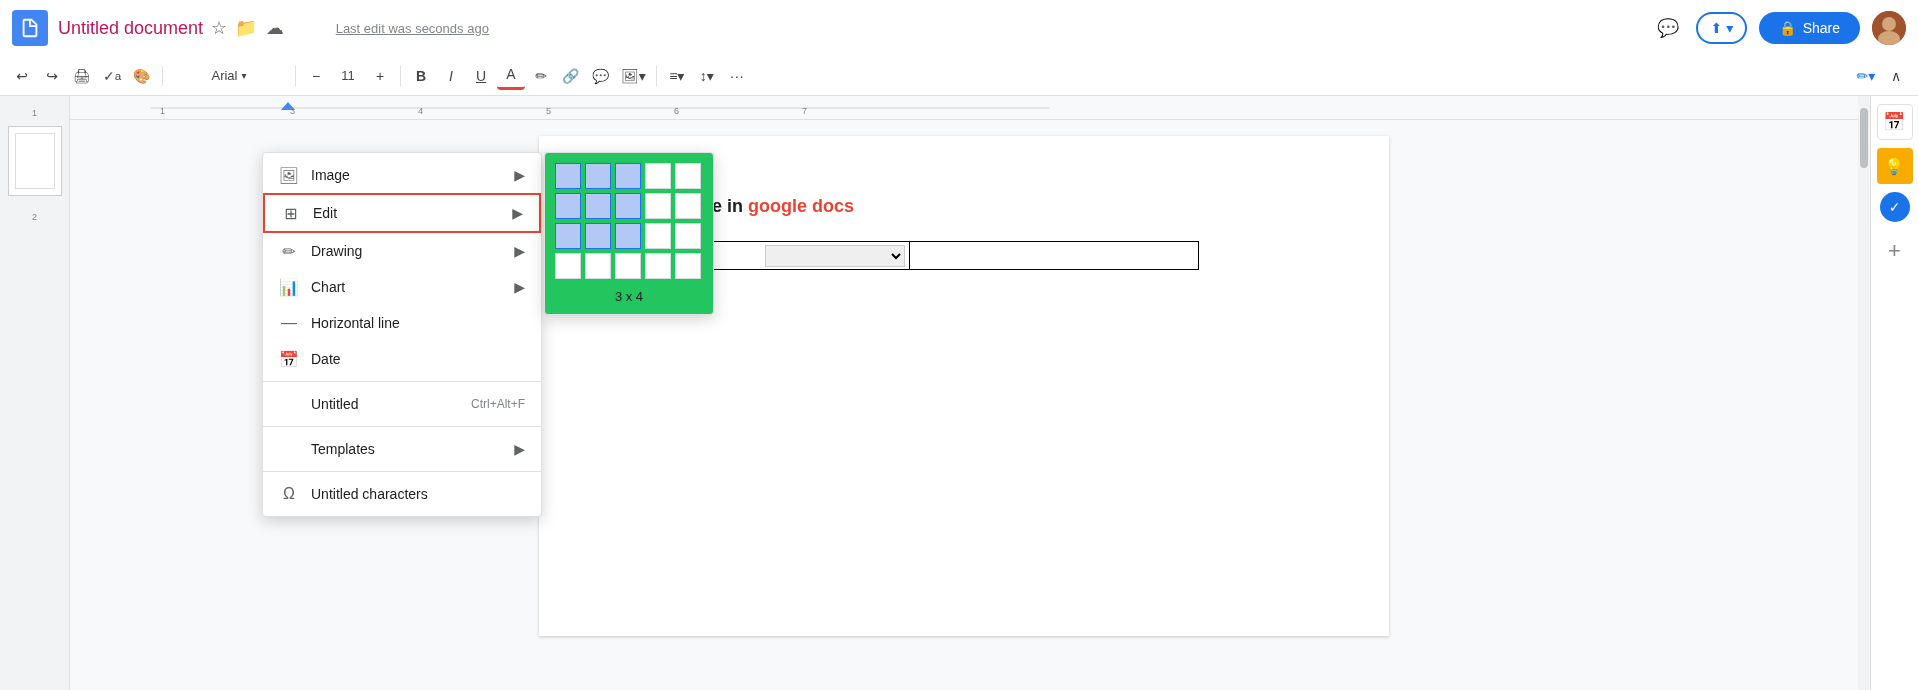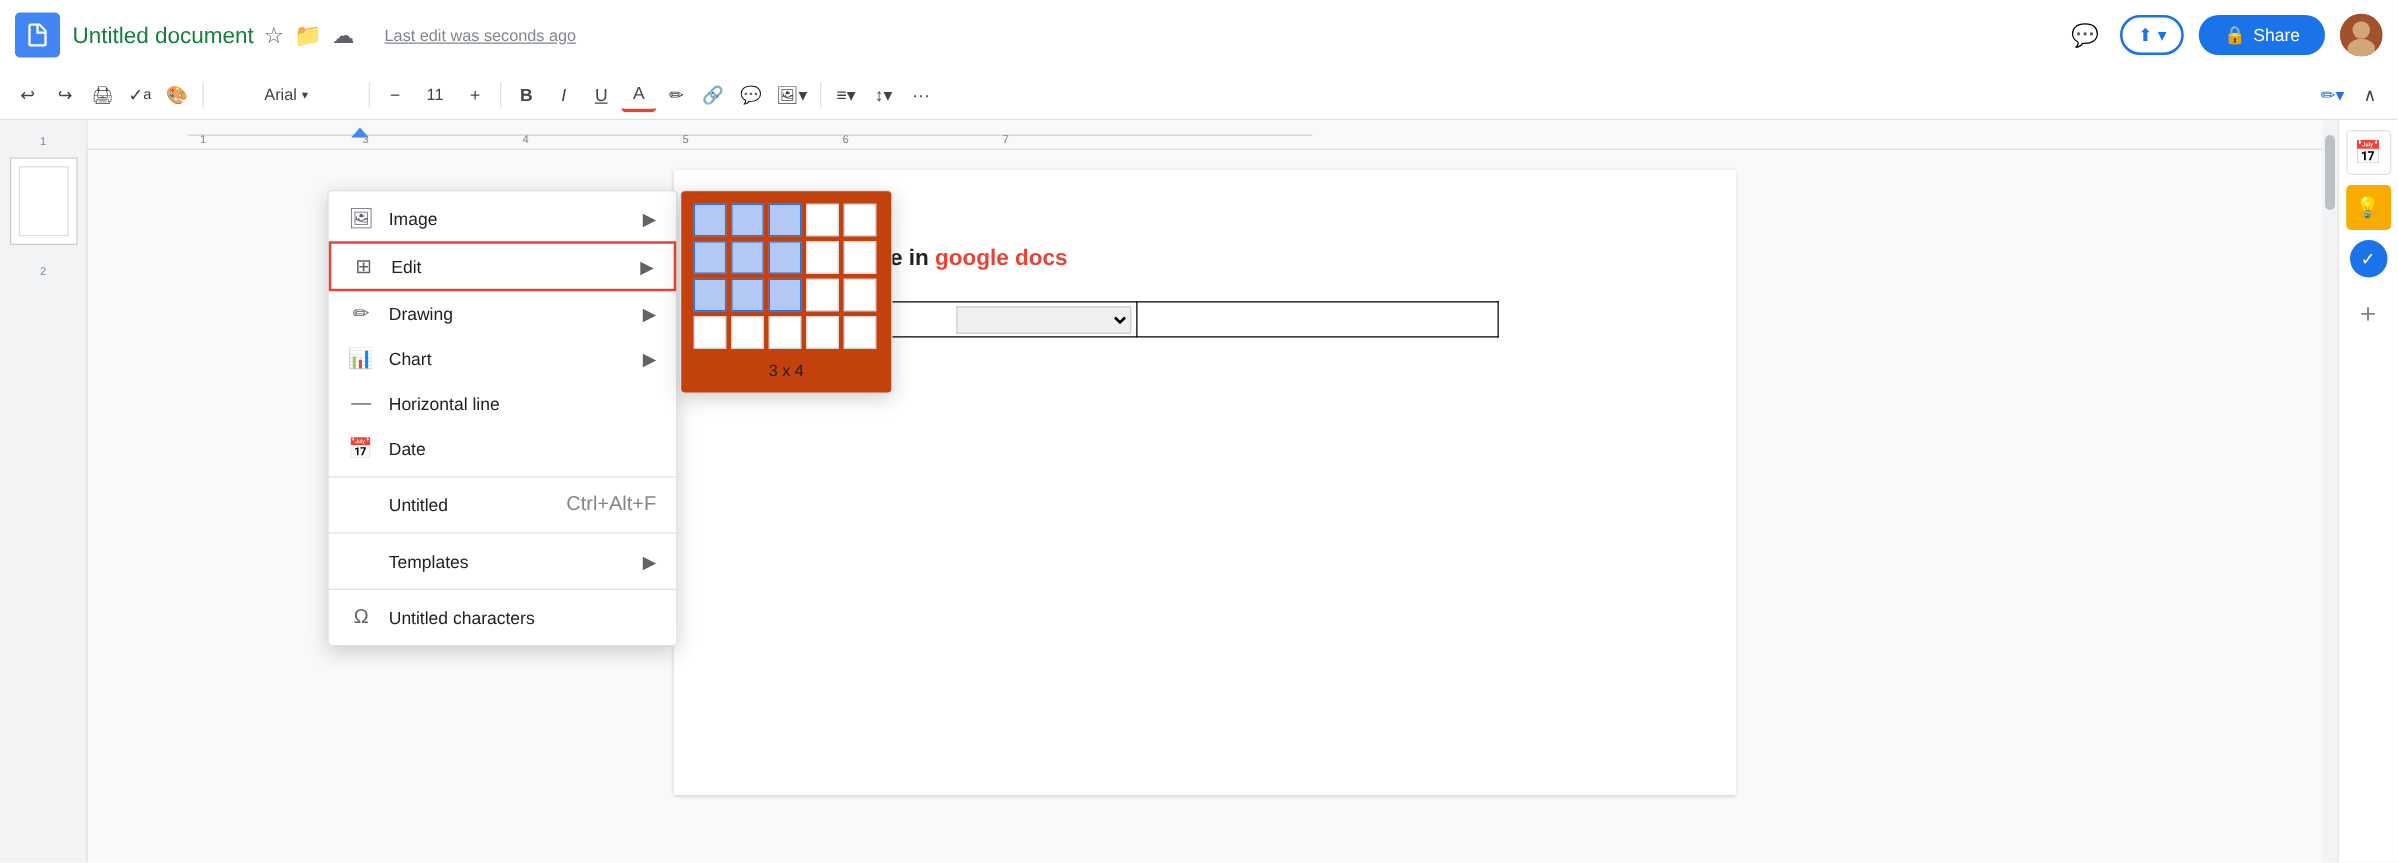--- a/index.html
+++ b/index.html
@@ -10,21 +10,21 @@
       border-radius: 4px;
       display: flex; align-items: center; justify-content: center;
       margin-right: 10px;
       flex-shrink: 0;
     }
     .app-icon svg { width: 22px; height: 22px; }
     .doc-title-area {
       display: flex; flex-direction: column; flex: 0 0 auto;
     }
     .doc-title {
-      font-size: 18px; color: #15803d; font-weight: 400;
+      font-size: 18px; color: #be185d; font-weight: 400;
     }
     .title-icons {
       display: flex; align-items: center; gap: 8px; margin-left: 8px;
     }
     .title-row {
       display: flex; align-items: center;
     }
     .title-icon {
       color: #5f6368; font-size: 18px; cursor: pointer;
     }
@@ -189,31 +189,31 @@
     }
     .dd-item {
       display: flex; align-items: center; padding: 8px 16px;
       cursor: pointer; color: #202124; position: relative; gap: 12px;
     }
     .dd-item.highlighted {
       background: #fff;
       border: 2px solid #ea4335;
     }
     .dd-item .item-label { flex: 1; }
-    .dd-item .item-shortcut { color: #80868b; font-size: 16px; }
+    .dd-item .item-shortcut { color: #80868b; font-size: 12px; }
     .dd-item .arrow { color: #5f6368; font-size: 14px; margin-left: auto; }
     .dd-sep { height: 1px; background: #e0e0e0; margin: 4px 0; }
     .dd-icon { width: 20px; height: 20px; display: flex; align-items: center; justify-content: center; color: #5f6368; font-size: 16px; flex-shrink: 0; }
 
     
     .table-picker-popup {
       position: absolute;
       top: 0;
       left: 282px;
-      background: #c2410c;
+      background: #22c55e;
       border: 1px solid #e0e0e0;
       border-radius: 4px;
       box-shadow: 0 4px 16px rgba(0,0,0,0.18);
       padding: 10px;
       z-index: 201;
     }
     .grid-container {
       display: grid;
       grid-template-columns: repeat(5, 28px);
       grid-template-rows: repeat(4, 28px);
@@ -264,21 +264,21 @@
     <div class="doc-title-area">
       <div class="title-row">
         <span class="doc-title">Untitled document</span>
         <div class="title-icons">
           <span class="title-icon">☆</span>
           <span class="title-icon">📁</span>
           <span class="title-icon">☁</span>
         </div>
       </div>
     </div>
-    <span class="last-edit" style="margin-left: 24px; font-size:13px; color:#80868b; text-decoration: underline;">Last edit was seconds ago</span>
+    <span class="last-edit" style="margin-left: 52px; font-size:13px; color:#80868b; text-decoration: underline;">Last edit was seconds ago</span>
     <div class="header-right">
       <div class="icon-btn">💬</div>
       <button class="present-btn">
         <span>⬆</span>
         <span>▾</span>
       </button>
       <button class="share-btn">
         <span>🔒</span>
         <span>Share</span>
       </button>

